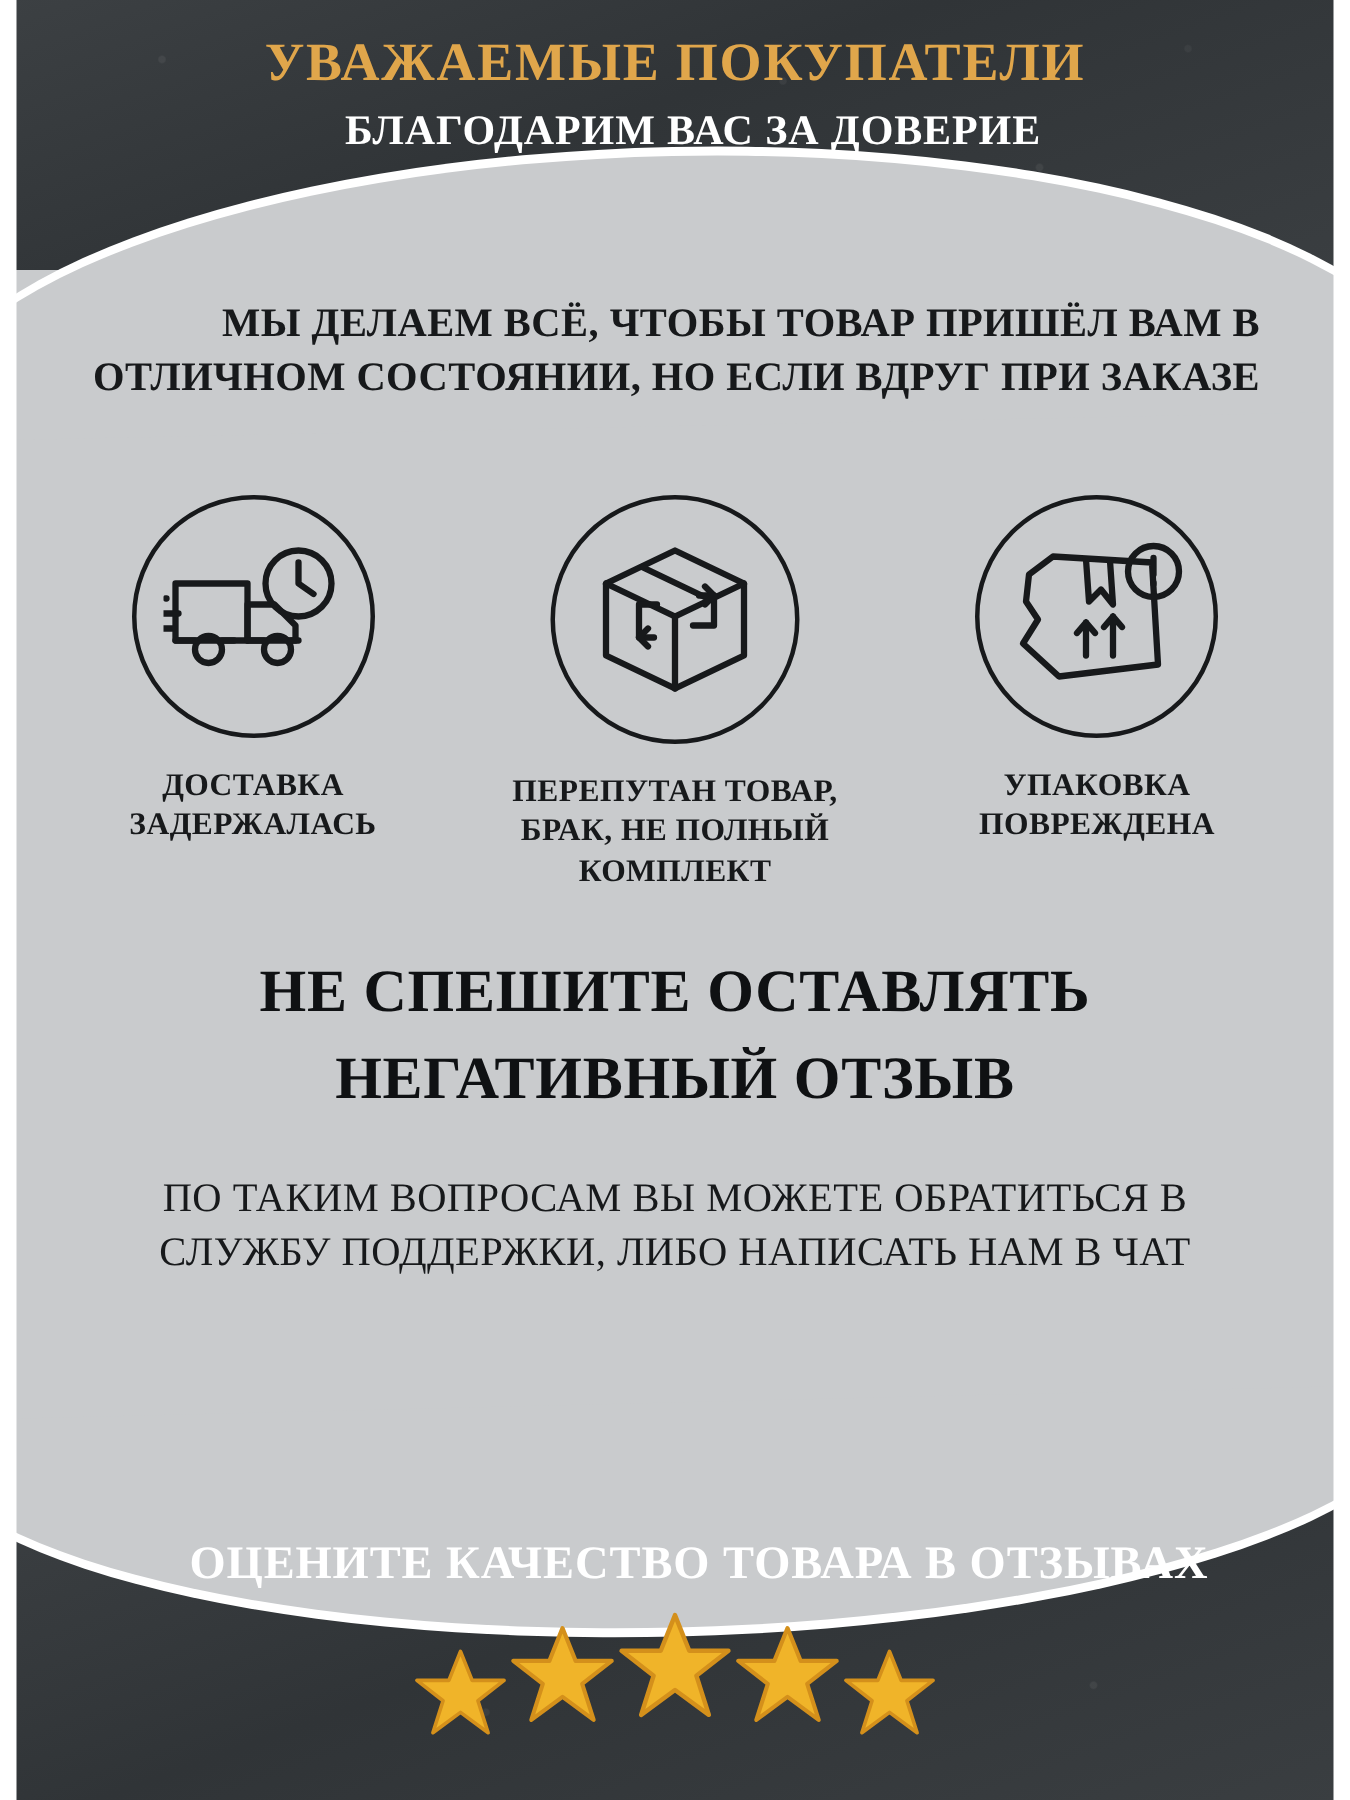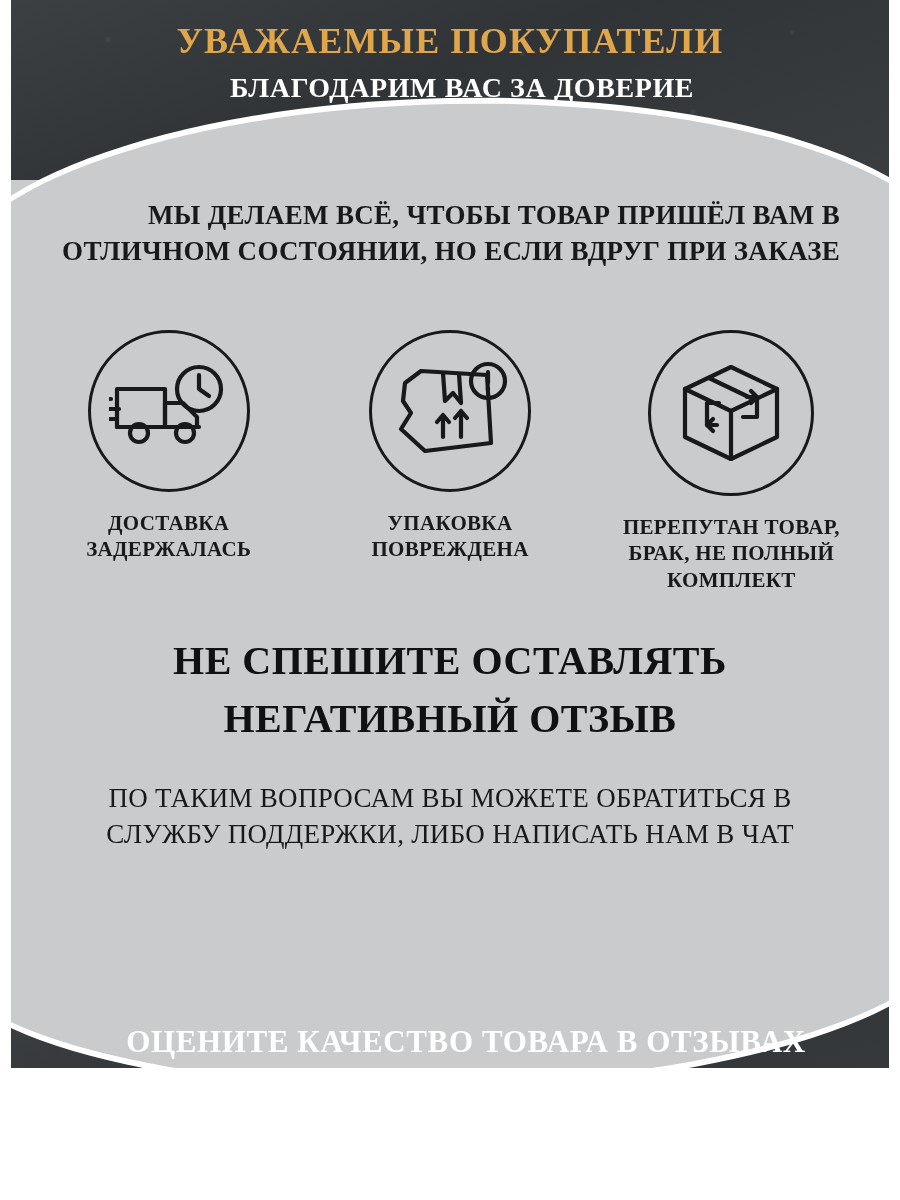--- a/index.html
+++ b/index.html
@@ -3,21 +3,21 @@
 <meta charset="utf-8">
 <style>
   html, body {
     margin: 0;
     padding: 0;
     background: #ffffff;
   }
   .page {
     position: relative;
     width: 900px;
-    height: 1068px;
+    height: 1200px;
     overflow: hidden;
     background: #c9cbcd;
     font-family: "Liberation Serif", "DejaVu Serif", serif;
   }
 
   
   .band-top {
     position: absolute;
     top: 0; left: 0;
     width: 900px;
@@ -287,58 +287,58 @@
 
           <path d="M2 38 h-0.5 M0 48 h10 M0 58 h6"></path>
 
           <circle cx="90" cy="28" r="22"></circle>
           <path d="M90 14 v14 l10 7"></path>
         </svg>
       </div>
       <div class="icon-caption">ДОСТАВКА ЗАДЕРЖАЛАСЬ</div>
     </div>
 
-    <div class="icon-col">
-      <div class="icon-circle">
-        <svg width="118" height="108" viewBox="0 0 118 108" fill="none" stroke="#17191b" stroke-width="4.2" stroke-linecap="round" stroke-linejoin="round">
-
-          <path d="M14 26 L30 14 L96 18 L100 86 L34 94 L10 72 L20 56 L12 44 Z"></path>
-
-          <path d="M52 16 L54 44 L62 36 L70 46 L68 17"></path>
-
-          <path d="M52 80 V58 M52 58 l-6 7 M52 58 l6 7"></path>
-          <path d="M70 80 V54 M70 54 l-6 7 M70 54 l6 7"></path>
-
-          <circle cx="97" cy="24" r="17"></circle>
-          <path d="M97 15 v11"></path>
-          <path d="M97 31.5 v0.8"></path>
-        </svg>
-      </div>
-      <div class="icon-caption">УПАКОВКА ПОВРЕЖДЕНА</div>
-    </div>
-
     <div class="icon-col mid">
       <div class="icon-circle">
         <svg width="124" height="116" viewBox="0 0 124 116" fill="none" stroke="#17191b" stroke-width="4.2" stroke-linecap="round" stroke-linejoin="round">
 
           <path d="M16 34 L62 12 L108 34 L108 82 L62 104 L16 82 Z"></path>
           <path d="M16 34 L62 56 L108 34"></path>
           <path d="M62 56 V104"></path>
 
           <path d="M40 23 L86 45"></path>
 
           <path d="M50 48 h-12 v22 h10"></path>
           <path d="M44 64 l-6 6 6 6"></path>
           <path d="M74 62 h14 v-20 h-10"></path>
           <path d="M82 48 l6 -6 -6 -6"></path>
         </svg>
       </div>
       <div class="icon-caption">ПЕРЕПУТАН ТОВАР, БРАК, НЕ ПОЛНЫЙ КОМПЛЕКТ</div>
     </div>
 
+    <div class="icon-col">
+      <div class="icon-circle">
+        <svg width="118" height="108" viewBox="0 0 118 108" fill="none" stroke="#17191b" stroke-width="4.2" stroke-linecap="round" stroke-linejoin="round">
+
+          <path d="M14 26 L30 14 L96 18 L100 86 L34 94 L10 72 L20 56 L12 44 Z"></path>
+
+          <path d="M52 16 L54 44 L62 36 L70 46 L68 17"></path>
+
+          <path d="M52 80 V58 M52 58 l-6 7 M52 58 l6 7"></path>
+          <path d="M70 80 V54 M70 54 l-6 7 M70 54 l6 7"></path>
+
+          <circle cx="97" cy="24" r="17"></circle>
+          <path d="M97 15 v11"></path>
+          <path d="M97 31.5 v0.8"></path>
+        </svg>
+      </div>
+      <div class="icon-caption">УПАКОВКА ПОВРЕЖДЕНА</div>
+    </div>
+
   </div>
 
   <div class="big-heading">
     <div>НЕ СПЕШИТЕ ОСТАВЛЯТЬ</div>
     <div>НЕГАТИВНЫЙ ОТЗЫВ</div>
   </div>
 
   <div class="support">ПО ТАКИМ ВОПРОСАМ ВЫ МОЖЕТЕ ОБРАТИТЬСЯ В СЛУЖБУ ПОДДЕРЖКИ, ЛИБО НАПИСАТЬ НАМ В ЧАТ</div>
 
   <div class="footer">

